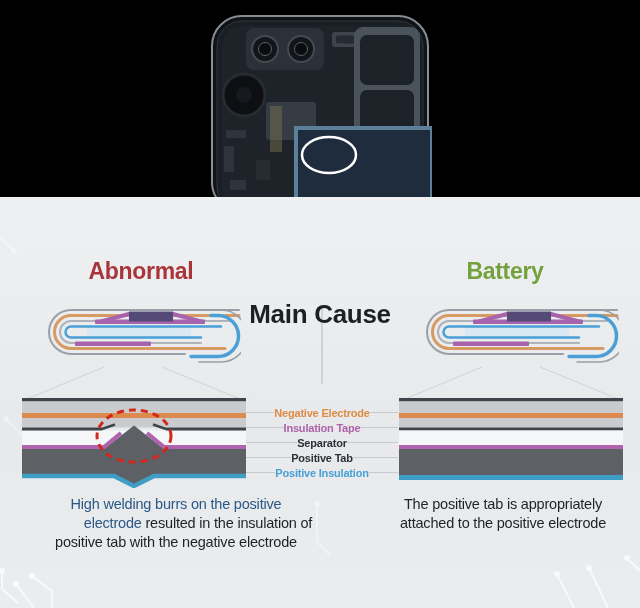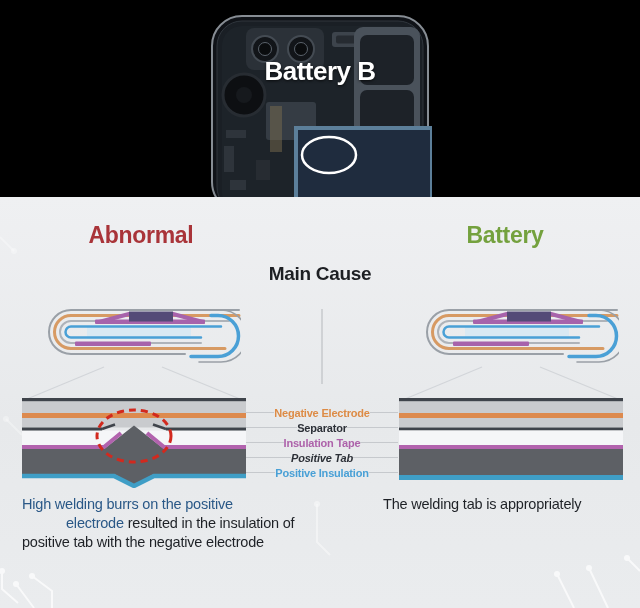--- a/index.html
+++ b/index.html
@@ -14,38 +14,38 @@
     position:absolute;left:208px;top:56px;width:224px;text-align:center;
     color:#fff;font-size:26px;font-weight:700;letter-spacing:-0.5px;
     text-shadow:0 1px 3px rgba(0,0,0,.7);
   }
   
   .bottom{
     position:absolute;left:0;top:197px;width:640px;height:411px;
     background:linear-gradient(180deg,#eff0f2 0%,#e7e9eb 55%,#eaecee 100%);
   }
   .deco{position:absolute;left:0;top:0;pointer-events:none;}
-  .title{position:absolute;text-align:center;font-weight:800;font-size:23px;letter-spacing:-0.3px;}
+  .title{position:absolute;text-align:center;font-weight:800;font-size:23px;letter-spacing:-0.3px;margin-top:36px;}
   .title-abnormal{left:56px;top:25px;width:170px;}
   .title-normal{left:420px;top:25px;width:170px;}
-  .title-main{left:220px;top:66px;width:200px;text-align:center;font-weight:700;font-size:19px;color:#1d1f23;letter-spacing:-0.3px;}
+  .title-main{left:220px;top:66px;width:200px;text-align:center;font-weight:700;font-size:26px;color:#1d1f23;letter-spacing:-0.3px;}
   .roll{position:absolute;top:108px;}
   .roll-left{left:25px;}
   .roll-right{left:403px;}
   .cross{position:absolute;top:201px;}
   .cross-left{left:22px;}
   .cross-right{left:399px;}
   .label-col{position:absolute;left:246px;top:208px;width:152px;}
   .label-row{display:flex;align-items:center;height:15px;gap:0;}
   .label-row span{font-size:11px;font-weight:700;white-space:nowrap;letter-spacing:-0.2px;}
   .lab-line{flex:1;height:1px;background:#c6c9cd;min-width:4px;}
   .caption{position:absolute;top:298px;font-size:14.5px;line-height:19px;font-weight:500;color:#1e2126;letter-spacing:-0.2px;}
   .caption-left{left:22px;width:308px;}
   .caption-right{left:383px;width:240px;}
-  .cap-line{white-space:nowrap;}
+  .cap-line{white-space:nowrap;text-align:center;}
   .hl{font-weight:500;}
 </style>
 </head>
 <body>
 
 <div class="stage">
 
   <div class="top">
     <svg class="phone-svg" width="224" height="187" viewBox="0 0 224 187">
       <rect x="4" y="6" width="216" height="196" rx="30" fill="#101318" stroke="#878d94" stroke-width="2"></rect>
@@ -71,21 +71,20 @@
       <rect x="58" y="92" width="50" height="38" rx="3" fill="#3a4149" opacity="0.85"></rect>
       <rect x="62" y="96" width="12" height="46" fill="#7a6b4e" opacity="0.5"></rect>
       <rect x="18" y="120" width="20" height="8" fill="#2e343b"></rect>
       <rect x="16" y="136" width="10" height="26" fill="#2e343b"></rect>
       <rect x="22" y="170" width="16" height="10" fill="#2e343b"></rect>
       <rect x="48" y="150" width="14" height="20" fill="#272c32"></rect>
 
       <rect x="88" y="118" width="136" height="84" fill="#1f2c3e" stroke-width="4" stroke="#5c7f9a"></rect>
       <ellipse cx="121" cy="145" rx="27" ry="18" fill="none" stroke="#ffffff" stroke-width="2.5"></ellipse>
     </svg>
-    <div class="battery-label">Battery B</div>
   </div>
 
   <div class="bottom">
 
     <svg class="deco" width="640" height="411" viewBox="0 0 640 411">
       <line x1="322" y1="112" x2="322" y2="187" stroke="#b5b8bc" stroke-width="1"></line>
 
       <g stroke="#d2d5d9" stroke-width="1.2">
         <line x1="104" y1="170" x2="27" y2="202"></line>
         <line x1="162" y1="170" x2="240" y2="202"></line>
@@ -184,31 +183,31 @@
     </svg>
 
     <div class="label-col">
       <div class="label-row">
         <i class="lab-line"></i>
         <span style="color: rgb(221, 139, 69);">Negative Electrode</span>
         <i class="lab-line"></i>
       </div>
       <div class="label-row">
         <i class="lab-line"></i>
+        <span style="color: rgb(173, 98, 170);">Insulation Tape</span>
+        <i class="lab-line"></i>
+      </div>
+      <div class="label-row">
+        <i class="lab-line"></i>
         <span style="color: rgb(44, 48, 55);">Separator</span>
         <i class="lab-line"></i>
       </div>
       <div class="label-row">
         <i class="lab-line"></i>
-        <span style="color: rgb(173, 98, 170);">Insulation Tape</span>
-        <i class="lab-line"></i>
-      </div>
-      <div class="label-row">
-        <i class="lab-line"></i>
-        <span style="color: rgb(44, 48, 55); font-style: italic;">Positive Tab</span>
+        <span style="color: rgb(44, 48, 55);">Positive Tab</span>
         <i class="lab-line"></i>
       </div>
       <div class="label-row">
         <i class="lab-line"></i>
         <span style="color: rgb(73, 160, 214);">Positive Insulation</span>
         <i class="lab-line"></i>
       </div>
     </div>
 
     <div class="caption caption-left">
@@ -216,17 +215,18 @@
         <span class="hl" style="color: rgb(42, 88, 135);">High welding burrs on the positive</span><span></span>
       </div>
       <div class="cap-line">
         <span class="hl" style="color: rgb(42, 88, 135); margin-left: 44px;">electrode</span><span> resulted in the insulation of</span>
       </div>
       <div class="cap-line">
         <span class="hl" style="color: rgb(42, 88, 135);"></span><span>positive tab with the negative electrode</span>
       </div>
     </div>
     <div class="caption caption-right">
-      <div class="cap-line">The welding tab is appropriately</div>
+      <div class="cap-line">The positive tab is appropriately</div>
+      <div class="cap-line">attached to the positive electrode</div>
     </div>
 
   </div>
 </div>
 
 </body></html>

